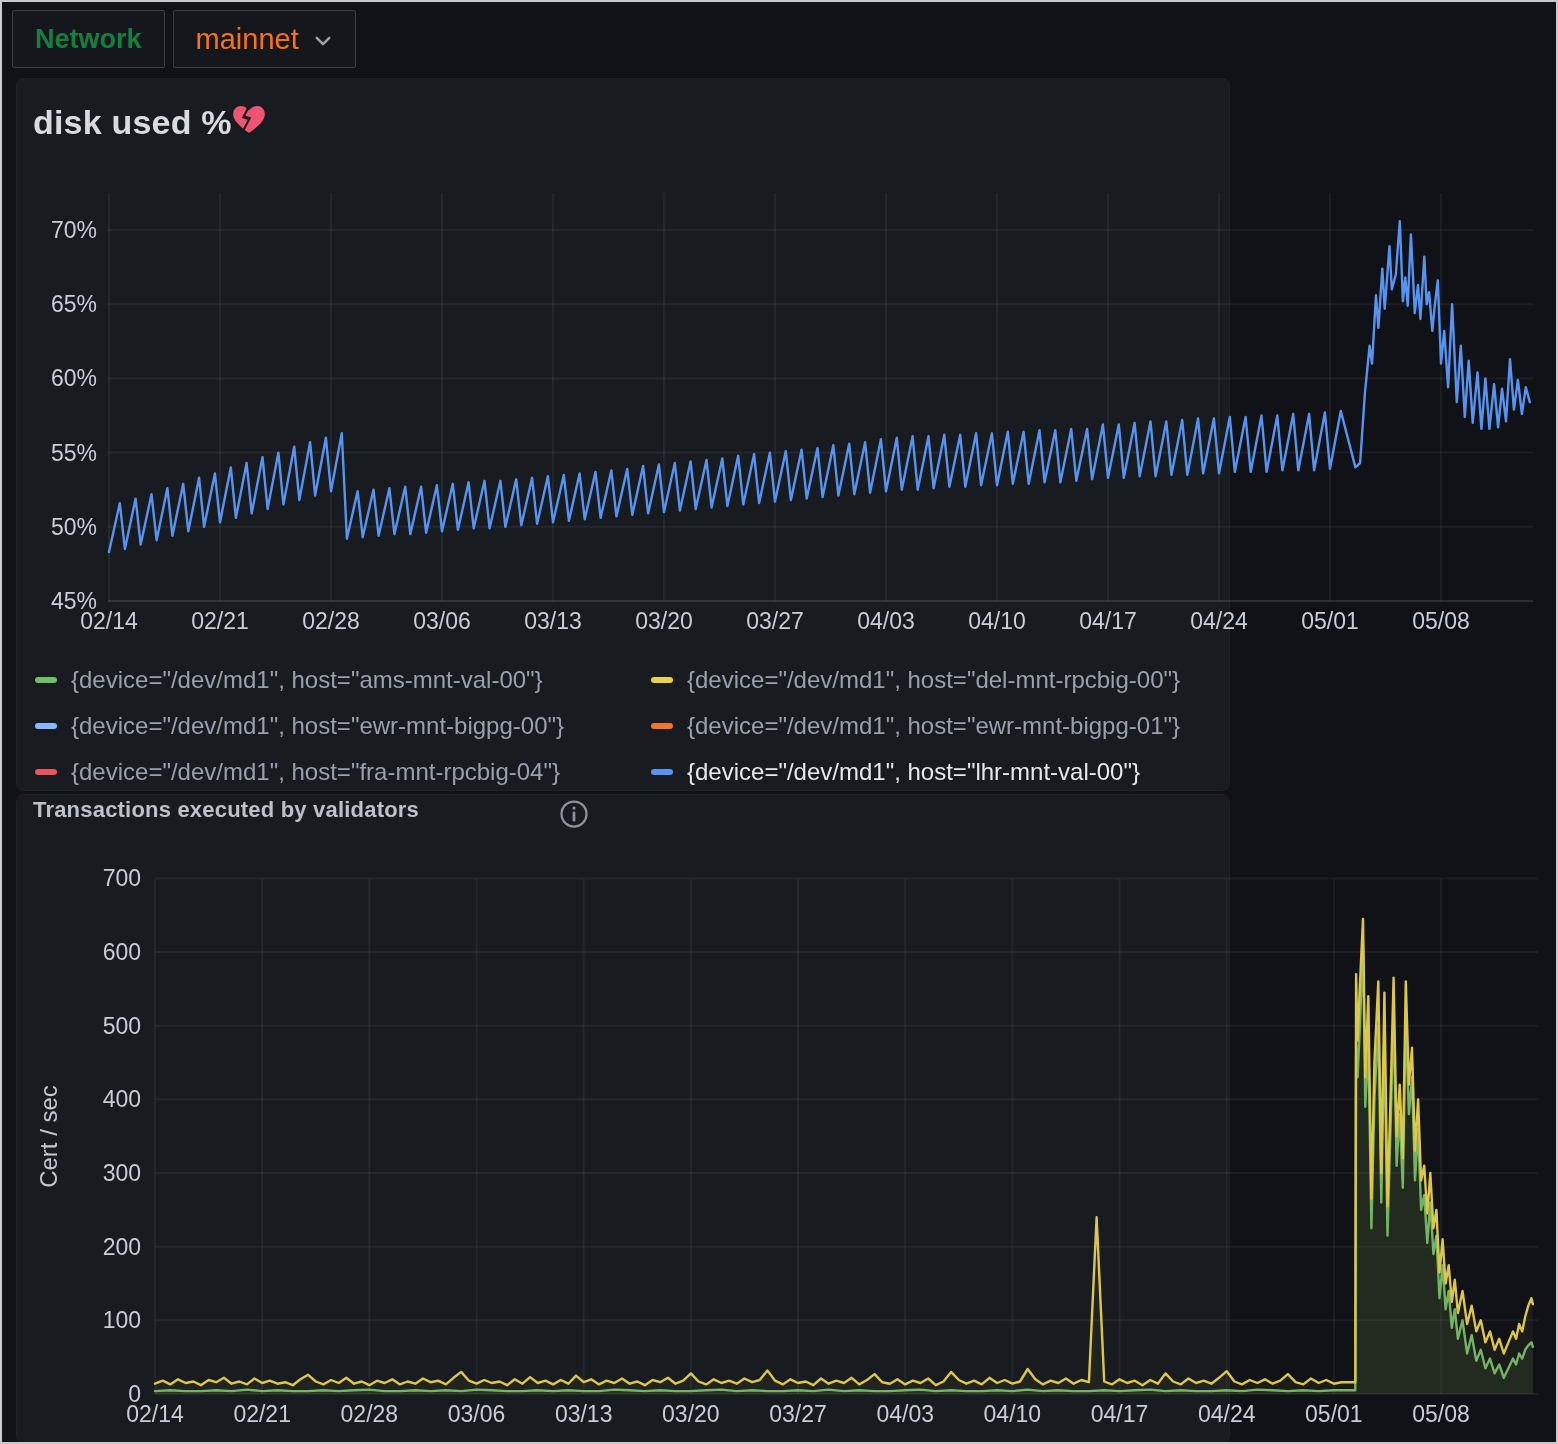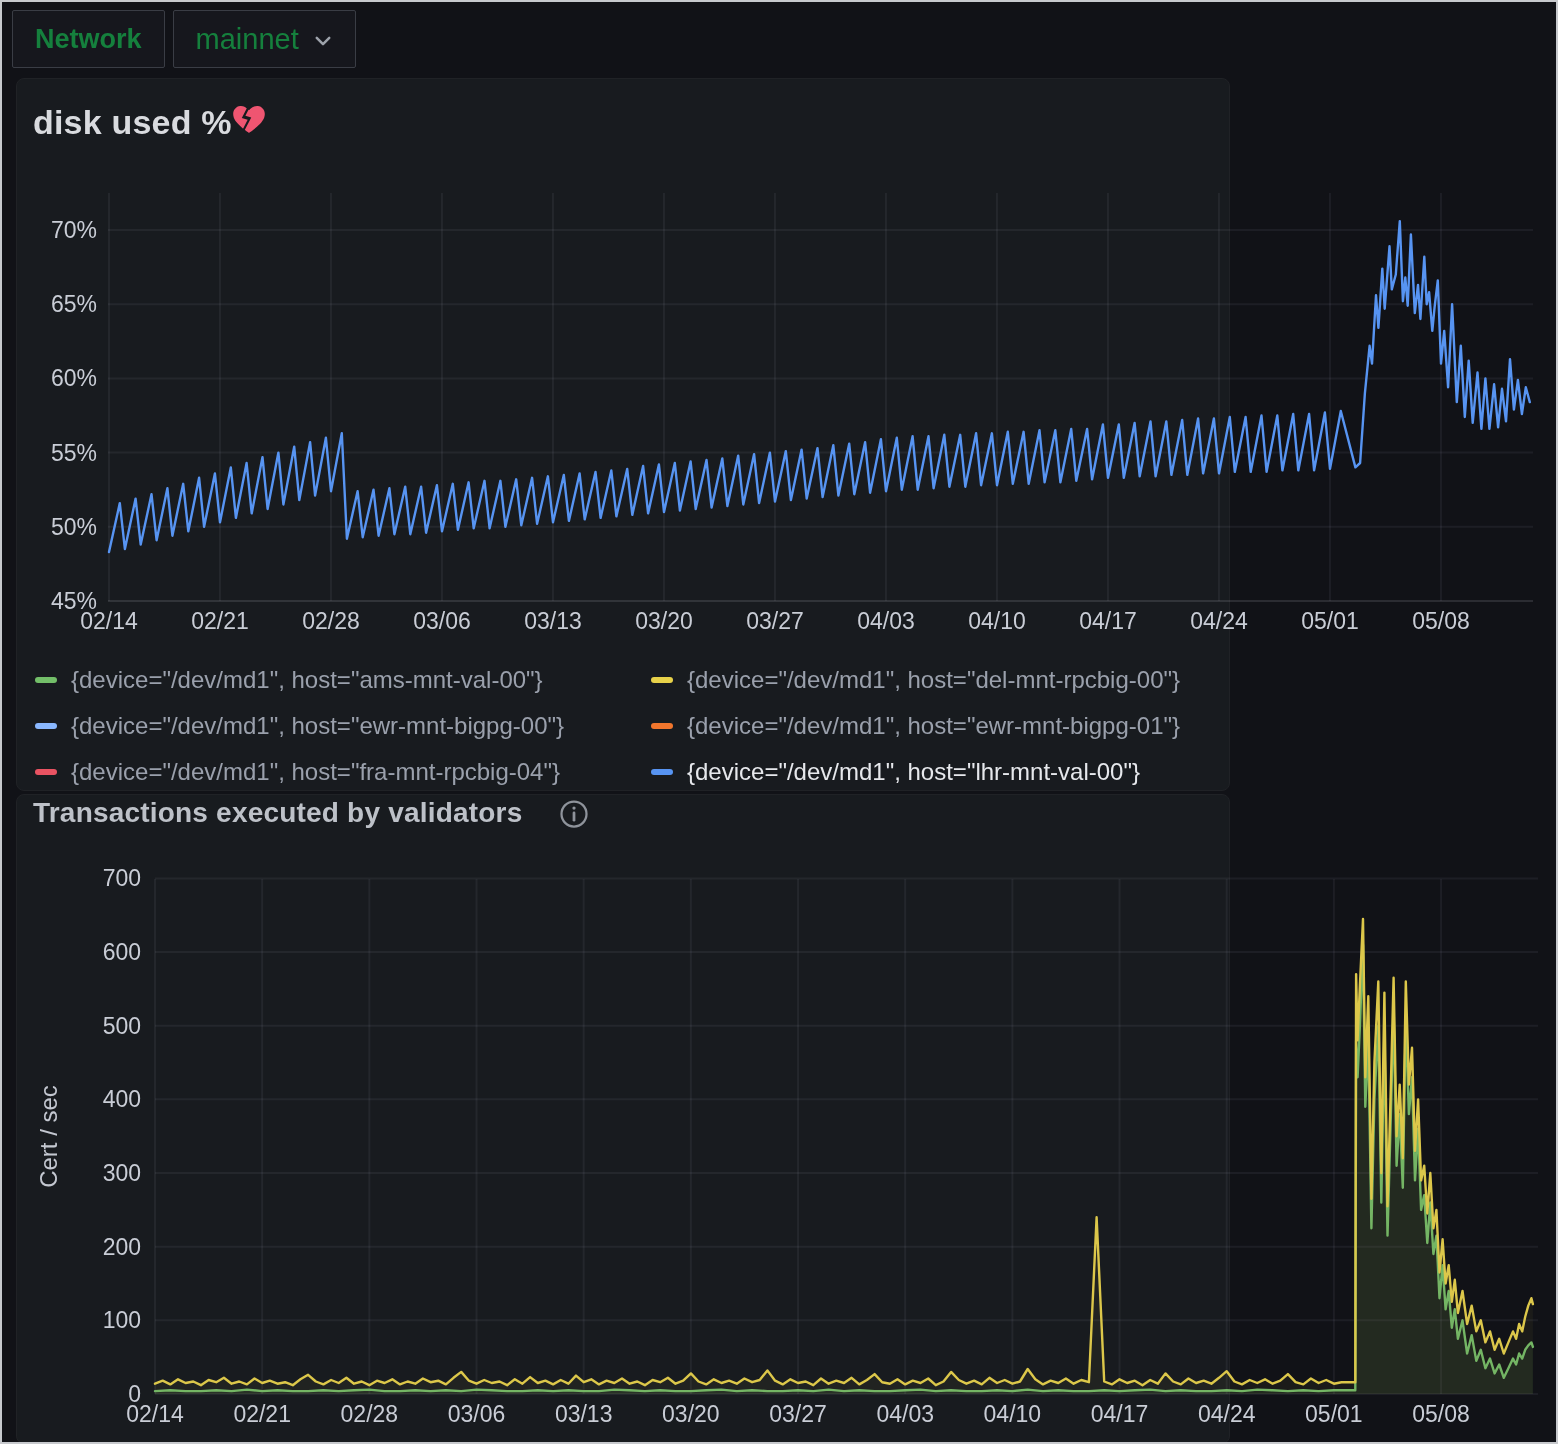--- a/index.html
+++ b/index.html
@@ -3,29 +3,29 @@
 <meta charset="utf-8">
 <style>
   html,body{margin:0;padding:0;background:#111217;}
   #frame{position:relative;width:1558px;height:1444px;background:#111217;
          border:2px solid #c7c9cd;box-sizing:border-box;overflow:hidden;
          font-family:"Liberation Sans",sans-serif;}
   .toolbar{position:absolute;left:10px;top:8px;display:flex;gap:8px;}
   .var-box{height:58px;border:1px solid #3a3d45;border-radius:2px;background:#16171d;
            display:flex;align-items:center;padding:0 22px;box-sizing:border-box;}
   .var-label{color:#15803d;font-size:27px;font-weight:600;}
-  .var-value{color:#15803d;font-size:29px;font-weight:500;display:flex;align-items:center;gap:14px;}
+  .var-value{color:#f97316;font-size:29px;font-weight:500;display:flex;align-items:center;gap:14px;}
   .chev{width:20px;height:20px;margin-top:4px;}
   .panel{position:absolute;left:14px;width:1214px;background:#181b1f;
          border:1px solid #202226;border-radius:8px;box-sizing:border-box;}
   #panel-disk{top:76px;height:713px;}
   #panel-tx{top:792px;height:650px;}
   .panel-title{position:absolute;left:16px;font-weight:600;letter-spacing:.2px;}
   #disk-title{top:24px;font-size:34px;color:#d9dbdf;}
-  #tx-title{top:2px;font-size:28px;color:#bdc1c8;}
+  #tx-title{top:2px;font-size:22px;color:#bdc1c8;}
   .title-icon{position:absolute;}
   #heart-icon{left:214px;top:22px;}
   #info-icon{left:542px;top:4px;}
   svg.chart{position:absolute;left:0;display:block;}
   #disk-svg{top:80px;}
   #tx-svg{top:60px;}
   .axis-text{fill:#c9cdd6;font-family:"Liberation Sans",sans-serif;font-size:23px;}
   .ylab-text{fill:#c3c7d0;font-family:"Liberation Sans",sans-serif;font-size:24px;}
   .legend{position:absolute;left:18px;top:578px;right:10px;
           display:grid;grid-template-columns:616px 1fr;grid-auto-rows:46px;}

